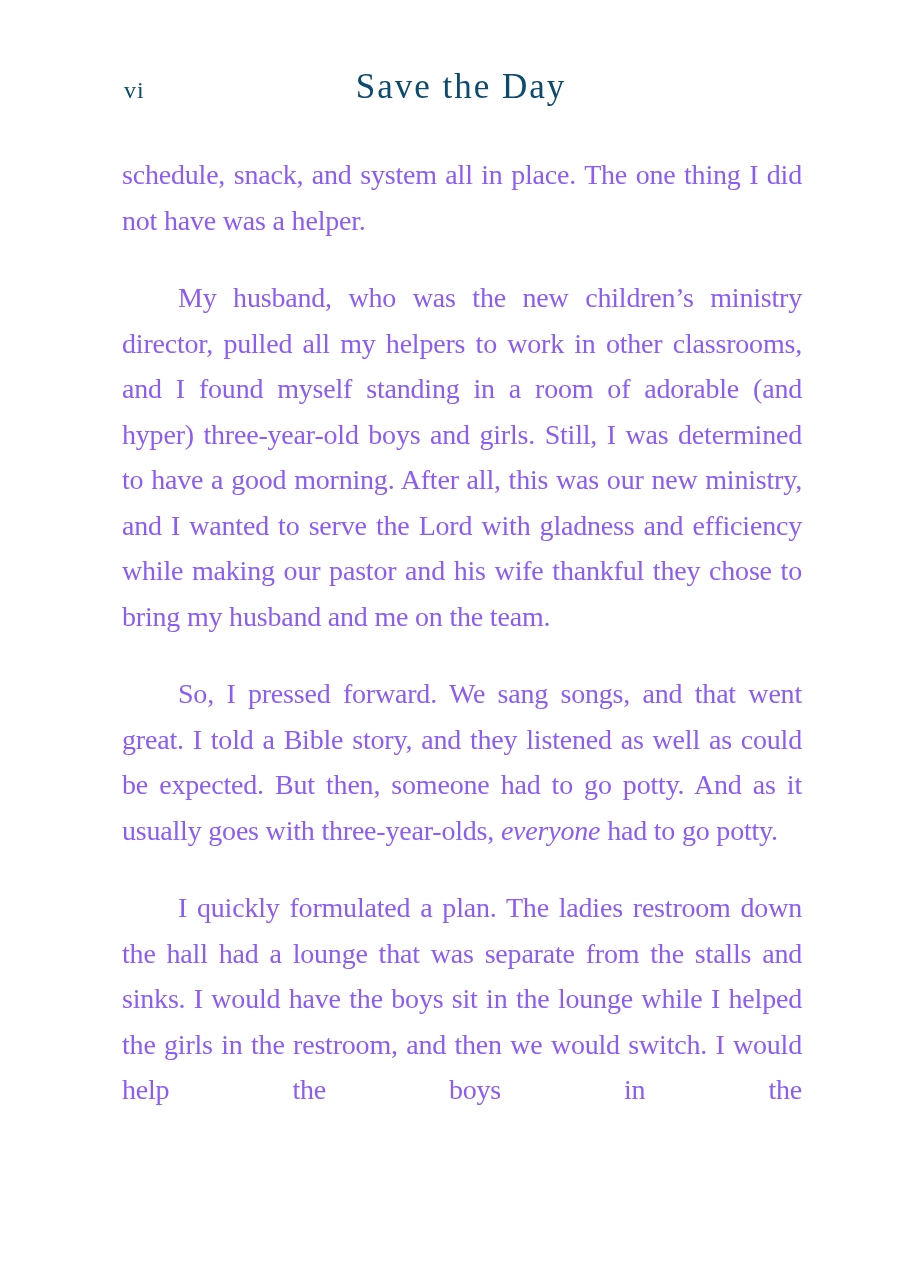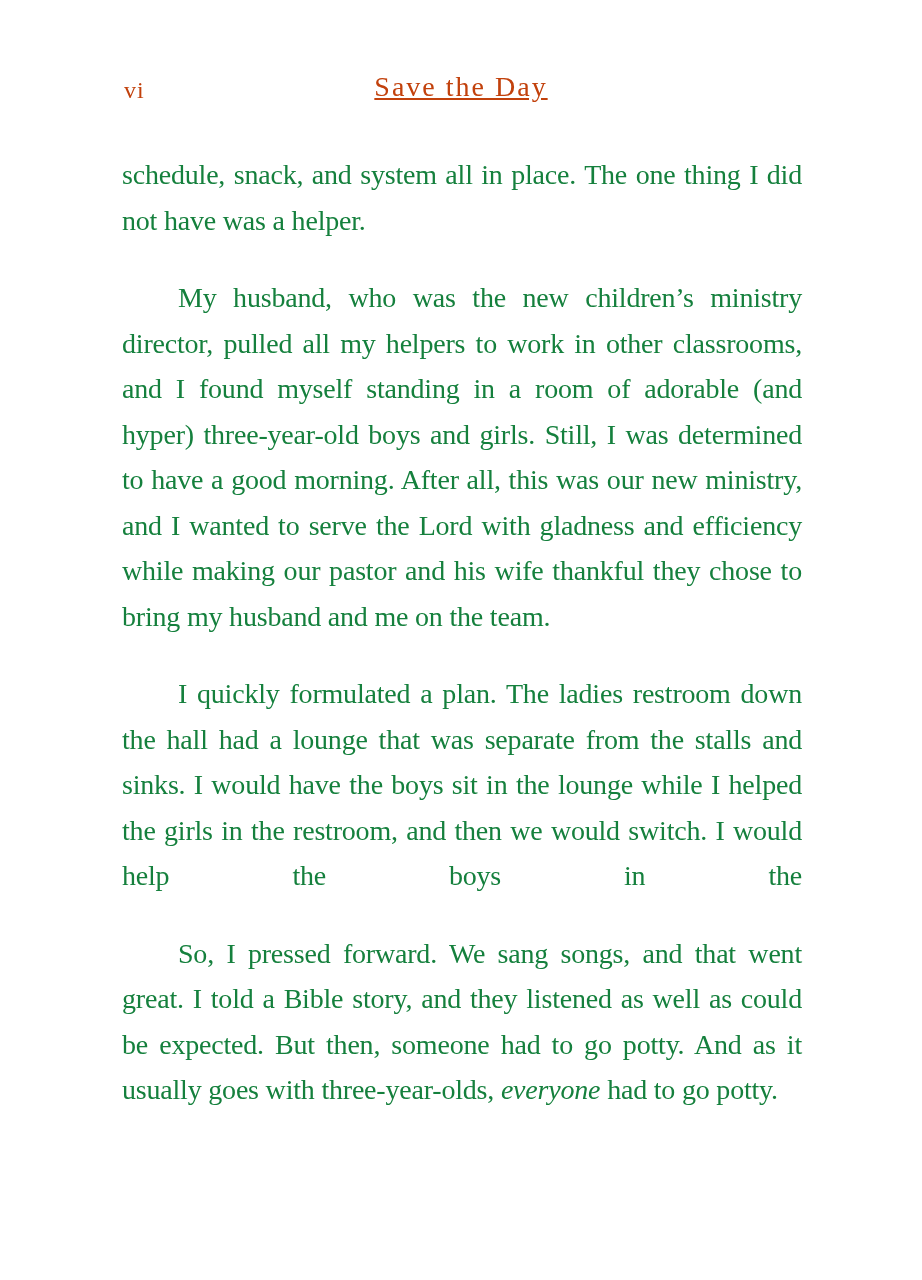--- a/index.html
+++ b/index.html
@@ -10,46 +10,45 @@
     background: #ffffff;
     font-family: "Liberation Serif", serif;
     overflow: hidden;
   }
   .running-head {
     position: absolute;
     top: 70px;
     left: 122px;
     right: 122px;
     height: 36px;
-    color: #c2410c;
-    text-decoration: underline;
+    color: #0c4a6e;
   }
   .folio {
     position: absolute;
     left: 2px;
     top: 6px;
     font-size: 24px;
     letter-spacing: 1px;
     line-height: 28px;
   }
   .running-title {
     text-align: center;
-    font-size: 28px;
+    font-size: 35px;
     letter-spacing: 2px;
     line-height: 34px;
   }
   .body-text {
     position: absolute;
     top: 152px;
     left: 122px;
     width: 680px;
     font-size: 28px;
     line-height: 45.5px;
     letter-spacing: -0.2px;
-    color: #15803d;
+    color: #8b5cf6;
     text-align: justify;
   }
   .body-text p { margin: 0; padding: 0; }
   .body-text p.indent { text-indent: 56px; margin-top: 32px; }
   .body-text p.continued { text-align-last: justify; }
   .body-text em { font-style: italic; }
 </style>
 </head>
 <body>
 
@@ -59,19 +58,19 @@
     <span class="folio">vi</span>
     <div class="running-title">Save the Day</div>
   </div>
 
   <div class="body-text">
 
     <p><span>schedule, snack, and system all in place. The one thing I did not have was a helper.</span></p>
 
     <p class="indent"><span>My husband, who was the new children’s ministry director, pulled all my helpers to work in other classrooms, and I found myself standing in a room of adorable (and hyper) three-year-old boys and girls. Still, I was determined to have a good morning. After all, this was our new ministry, and I wanted to serve the Lord with gladness and efficiency while making our pastor and his wife thankful they chose to bring my husband and me on the team.</span></p>
 
+    <p class="indent"><span>So, I pressed forward. We sang songs, and that went great. I told a Bible story, and they listened as well as could be expected. But then, someone had to go potty. And as it usually goes with three-year-olds, </span><em>everyone</em><span> had to go potty.</span></p>
+
     <p class="indent continued"><span>I quickly formulated a plan. The ladies restroom down the hall had a lounge that was separate from the stalls and sinks. I would have the boys sit in the lounge while I helped the girls in the restroom, and then we would switch. I would help the boys in the</span></p>
-
-    <p class="indent"><span>So, I pressed forward. We sang songs, and that went great. I told a Bible story, and they listened as well as could be expected. But then, someone had to go potty. And as it usually goes with three-year-olds, </span><em>everyone</em><span> had to go potty.</span></p>
 
   </div>
 
 </div>
 
 </body></html>

